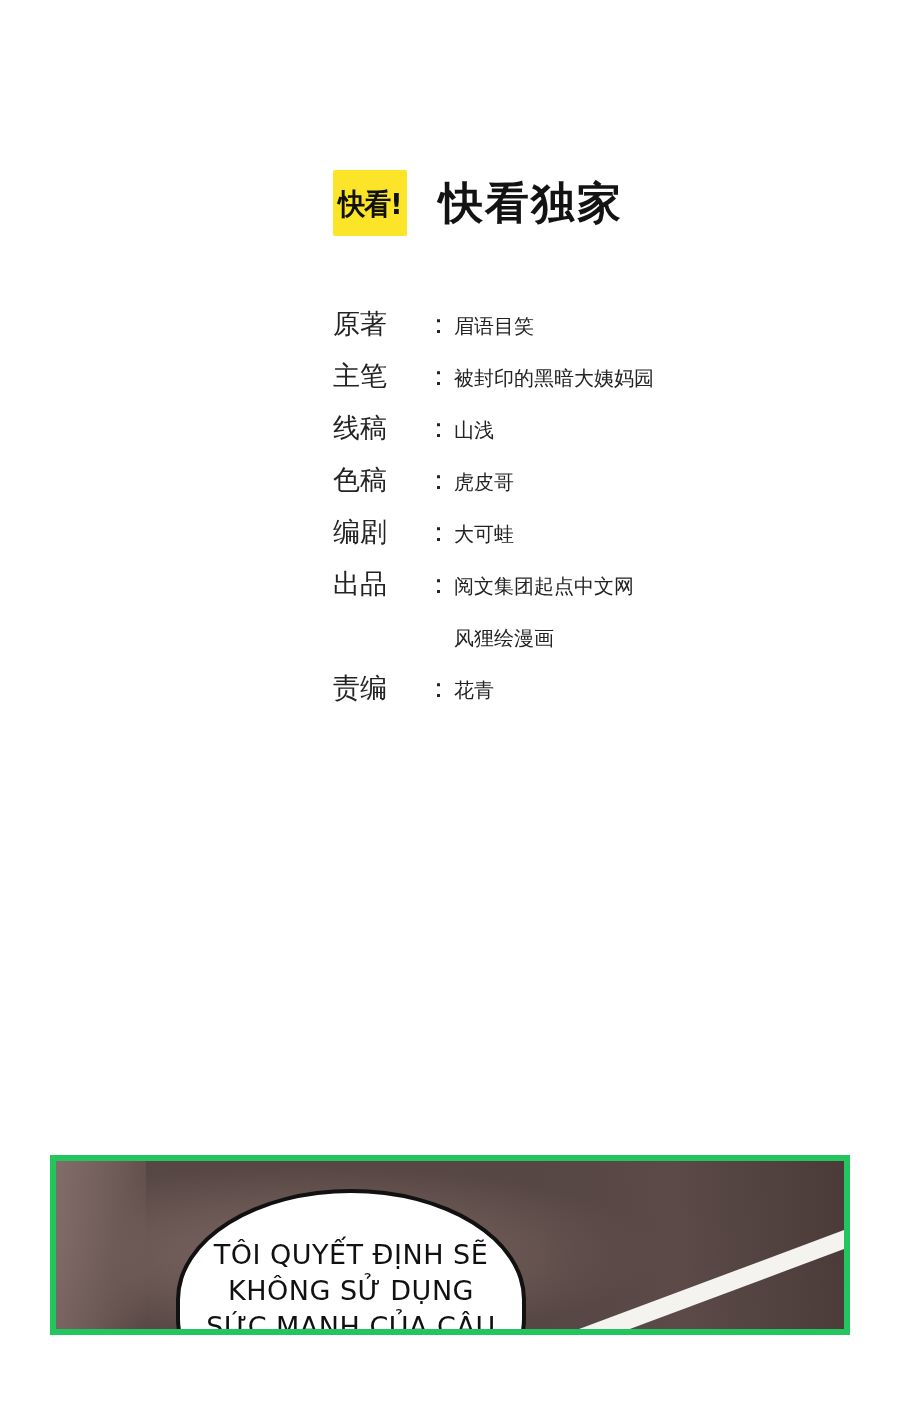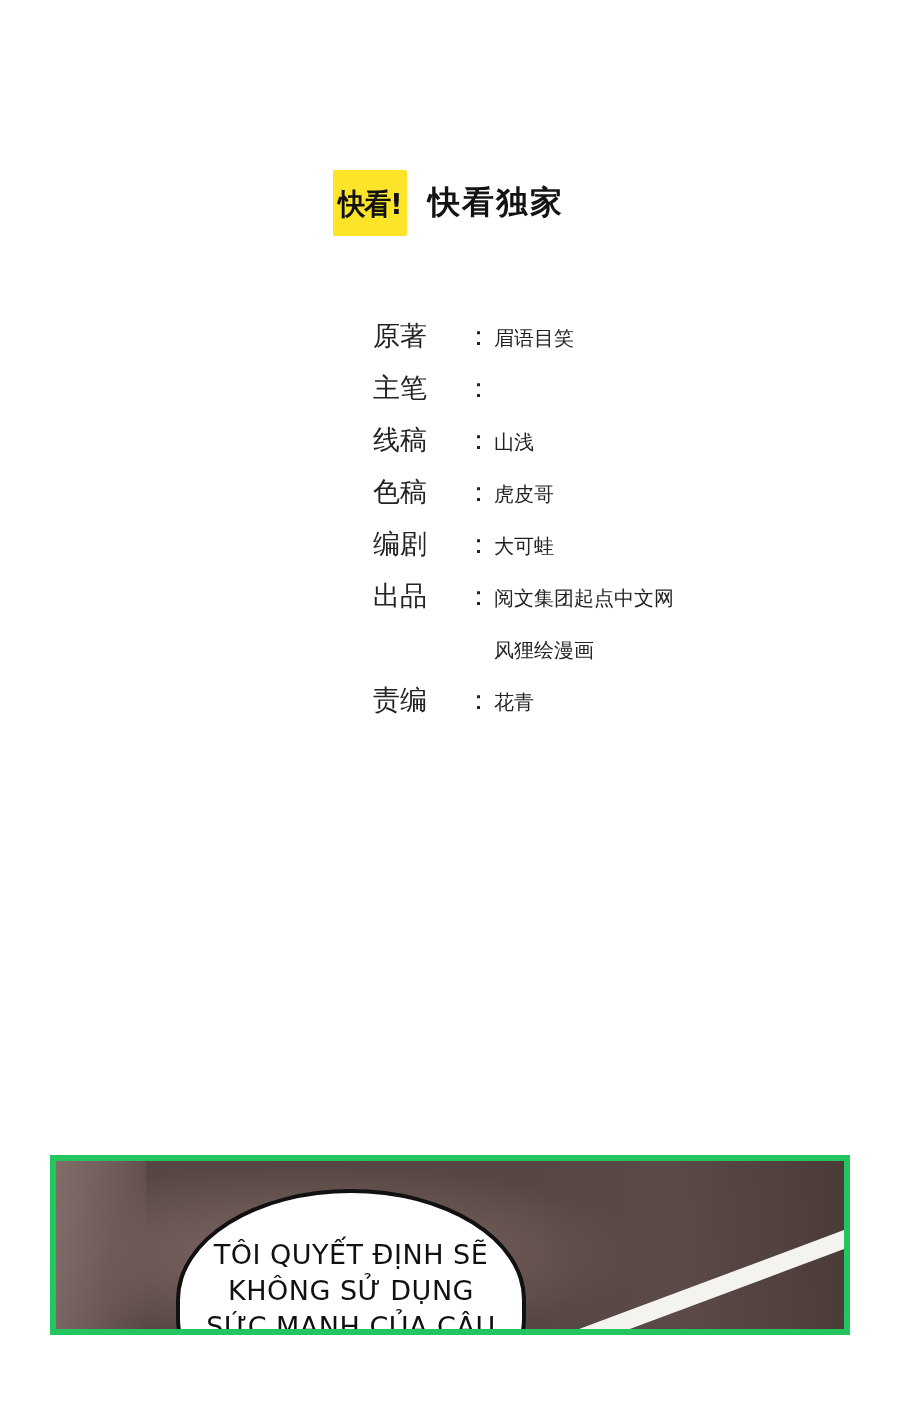--- a/index.html
+++ b/index.html
@@ -35,36 +35,35 @@
   .logo-badge-text {
     font-family: "DejaVu Sans", sans-serif;
     font-weight: 700;
     font-size: 27px;
     color: #111111;
     letter-spacing: -1px;
     line-height: 1;
     transform: scaleY(1.08);
   }
   .logo-title {
-    margin-left: 21px;
+    margin-left: 32px;
     font-family: Liberation Serif, serif;
     font-weight: 700;
-    font-size: 32px;
+    font-size: 44px;
     color: #131313;
     letter-spacing: 2px;
     white-space: nowrap;
   }
 
   
   .credits {
     position: absolute;
     left: 333px;
-    top: 318px;
+    top: 306px;
     width: 520px;
-    margin-left: 40px;
   }
   .credit-row {
     display: flex;
     align-items: baseline;
     margin-bottom: 16px;
     white-space: nowrap;
   }
   .credit-label {
     font-family: "DejaVu Sans", sans-serif;
     font-size: 27px;
@@ -180,20 +179,21 @@
 
 <div class="credits">
   <div class="credit-row">
     <span class="credit-label">原著</span>
     <span class="credit-colon">：</span>
     <span class="credit-value">眉语目笑</span>
   </div>
   <div class="credit-row">
     <span class="credit-label">主笔</span>
     <span class="credit-colon">：</span>
+    <span class="credit-value">被封印的黑暗大姨妈园</span>
   </div>
   <div class="credit-row">
     <span class="credit-label">线稿</span>
     <span class="credit-colon">：</span>
     <span class="credit-value">山浅</span>
   </div>
   <div class="credit-row">
     <span class="credit-label">色稿</span>
     <span class="credit-colon">：</span>
     <span class="credit-value">虎皮哥</span>

